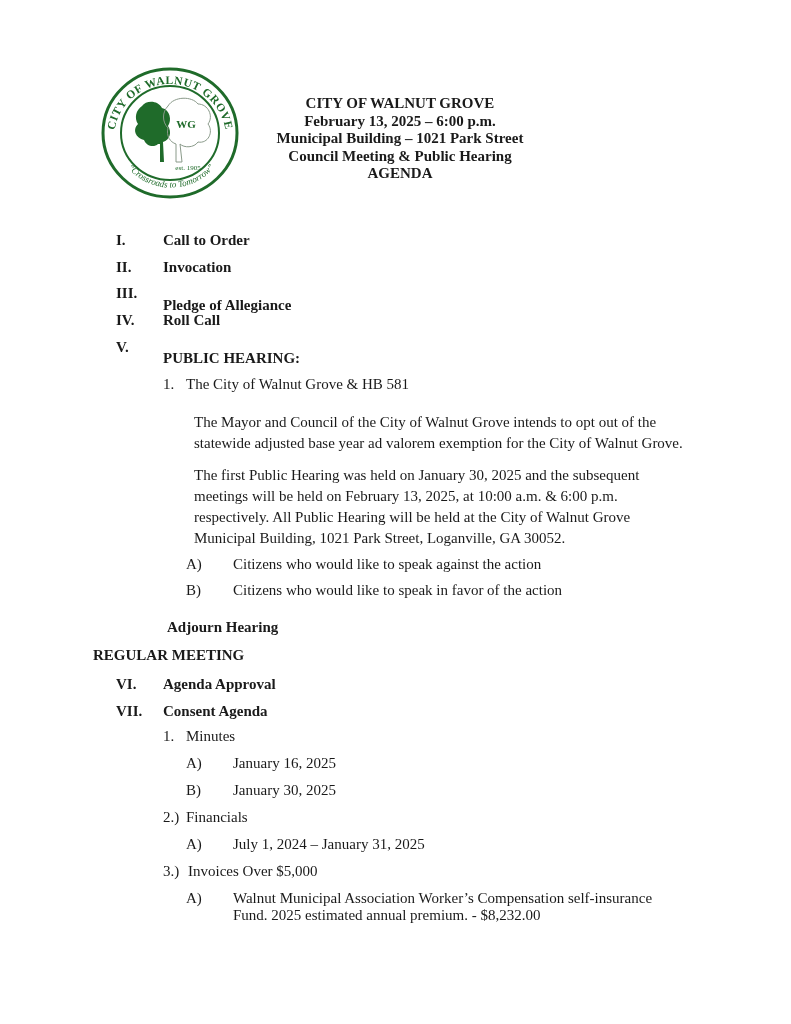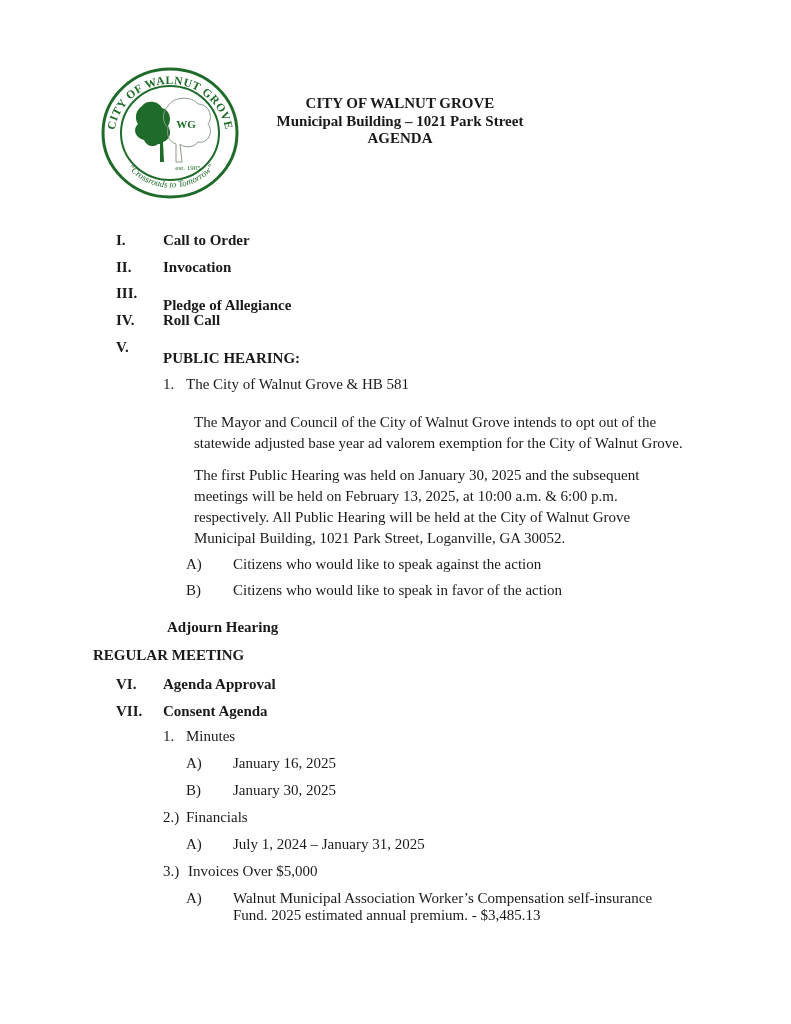--- a/index.html
+++ b/index.html
@@ -34,21 +34,23 @@
     <path d="M42 40 C36 44 34 52 38 58 C32 64 36 72 44 74 C46 80 54 82 58 78 L60 78 L60 96 L64 96 L63 76 C70 74 72 66 68 60 C72 54 70 44 62 42 C58 34 46 34 42 40 Z" fill="#1f6b2a"></path>
 
     <path d="M68 40 C74 30 92 30 98 38 C108 38 114 50 108 58 C114 66 108 78 98 76 C94 82 84 82 80 78 L82 96 L76 96 L76 78 C70 76 66 70 68 62 C62 56 62 46 68 40 Z" fill="none" stroke="#8a9a8a" stroke-width="1"></path>
     <text x="86" y="62" font-family="Liberation Serif, serif" font-size="11" fill="#1f6b2a" font-weight="bold" text-anchor="middle">WG</text>
     <text x="88" y="104" font-family="Liberation Serif, serif" font-size="7" fill="#1f6b2a" text-anchor="middle">est. 1905</text>
   </svg>
 </div>
 
 <div class="hdr">
   <div>CITY OF WALNUT GROVE</div>
+  <div>February 13, 2025 – 6:00 p.m.</div>
   <div>Municipal Building – 1021 Park Street</div>
+  <div>Council Meeting &amp; Public Hearing</div>
   <div>AGENDA</div>
 </div>
 
 <div class="abs t15 b" style="left:116px;top:231px;">I.</div>
 <div class="abs t15 b" style="left:163px;top:231px;">Call to Order</div>
 <div class="abs t15 b" style="left:116px;top:258px;">II.</div>
 <div class="abs t15 b" style="left:163px;top:258px;">Invocation</div>
 <div class="abs t15 b" style="left:116px;top:284px;">III.</div>
 <div class="abs t15 b" style="left:163px;top:296px;">Pledge of Allegiance</div>
 <div class="abs t15 b" style="left:116px;top:311px;">IV.</div>
@@ -84,13 +86,13 @@
 
 <div class="abs t15" style="left:163px;top:808px;">2.)</div>
 <div class="abs t15" style="left:186px;top:808px;">Financials</div>
 <div class="abs t15" style="left:186px;top:835px;">A)</div>
 <div class="abs t15" style="left:233px;top:835px;">July 1, 2024 – January 31, 2025</div>
 
 <div class="abs t15" style="left:163px;top:862px;">3.)</div>
 <div class="abs t15" style="left:188px;top:862px;">Invoices Over $5,000</div>
 <div class="abs t15" style="left:186px;top:889px;">A)</div>
 <div class="abs t15" style="left:233px;top:889px;">Walnut Municipal Association Worker’s Compensation self-insurance</div>
-<div class="abs t15" style="left:233px;top:906px;">Fund. 2025 estimated annual premium. - $3,485.13</div>
+<div class="abs t15" style="left:233px;top:906px;">Fund. 2025 estimated annual premium. - $8,232.00</div>
 
 </body></html>

